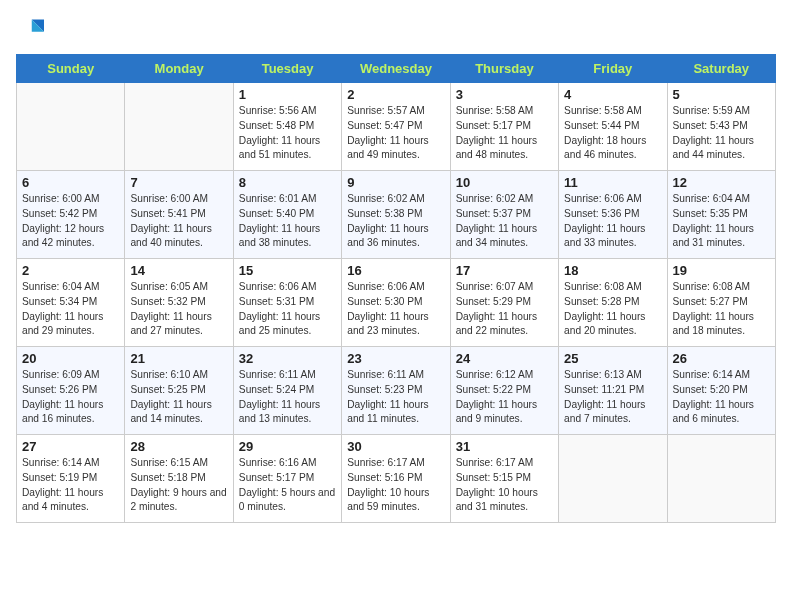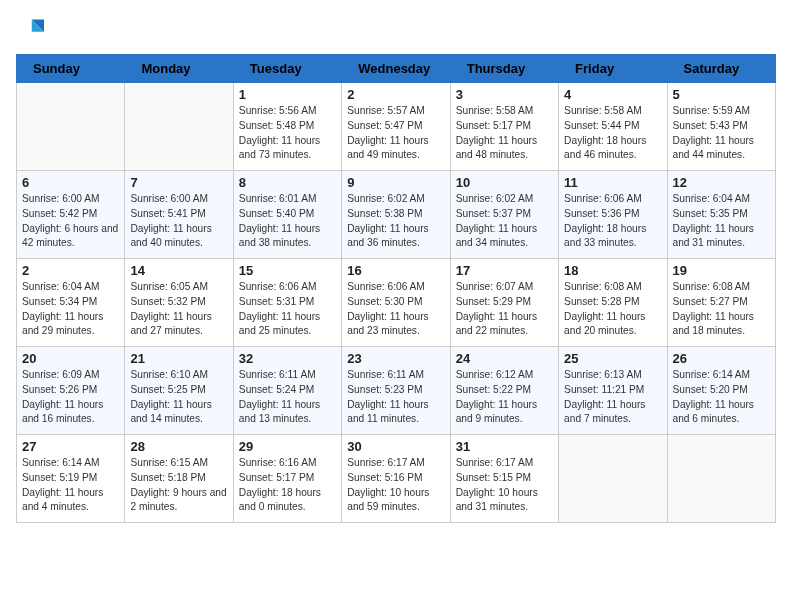--- a/index.html
+++ b/index.html
@@ -45,23 +45,23 @@
       font-size: 15px;
       color: #444;
     }
     table {
       width: 100%;
       border-collapse: collapse;
       table-layout: fixed;
     }
     th {
       background-color: #2a75c7;
-      color: #000000;
-      text-align: left;
-      padding: 6px 16px;
+      color: #bef264;
+      text-align: center;
+      padding: 6px 6px;
       font-size: 13px;
       font-weight: 600;
       border: 1px solid #2a75c7;
     }
     td {
       border: 1px solid #ccc;
       vertical-align: top;
       padding: 4px 5px;
       font-size: 10.5px;
       color: #222;
@@ -119,21 +119,21 @@
       </tr>
   </thead>
   <tbody id="calendar-body">
   <tr>
         <td class="empty-cell"></td>
         <td class="empty-cell"></td>
         <td>
           <div class="day-number">1</div>
           <div class="cell-content">Sunrise: 5:56 AM</div>
           <div class="cell-content">Sunset: 5:48 PM</div>
-          <div class="cell-content">Daylight: 11 hours and 73 minutes.</div>
+          <div class="cell-content">Daylight: 11 hours and 51 minutes.</div>
         </td>
         <td>
           <div class="day-number">2</div>
           <div class="cell-content">Sunrise: 5:57 AM</div>
           <div class="cell-content">Sunset: 5:47 PM</div>
           <div class="cell-content">Daylight: 11 hours and 49 minutes.</div>
         </td>
         <td>
           <div class="day-number">3</div>
           <div class="cell-content">Sunrise: 5:58 AM</div>
@@ -151,21 +151,21 @@
           <div class="cell-content">Sunrise: 5:59 AM</div>
           <div class="cell-content">Sunset: 5:43 PM</div>
           <div class="cell-content">Daylight: 11 hours and 44 minutes.</div>
         </td>
       </tr>
       <tr>
         <td>
           <div class="day-number">6</div>
           <div class="cell-content">Sunrise: 6:00 AM</div>
           <div class="cell-content">Sunset: 5:42 PM</div>
-          <div class="cell-content">Daylight: 6 hours and 42 minutes.</div>
+          <div class="cell-content">Daylight: 12 hours and 42 minutes.</div>
         </td>
         <td>
           <div class="day-number">7</div>
           <div class="cell-content">Sunrise: 6:00 AM</div>
           <div class="cell-content">Sunset: 5:41 PM</div>
           <div class="cell-content">Daylight: 11 hours and 40 minutes.</div>
         </td>
         <td>
           <div class="day-number">8</div>
           <div class="cell-content">Sunrise: 6:01 AM</div>
@@ -181,21 +181,21 @@
         <td>
           <div class="day-number">10</div>
           <div class="cell-content">Sunrise: 6:02 AM</div>
           <div class="cell-content">Sunset: 5:37 PM</div>
           <div class="cell-content">Daylight: 11 hours and 34 minutes.</div>
         </td>
         <td>
           <div class="day-number">11</div>
           <div class="cell-content">Sunrise: 6:06 AM</div>
           <div class="cell-content">Sunset: 5:36 PM</div>
-          <div class="cell-content">Daylight: 18 hours and 33 minutes.</div>
+          <div class="cell-content">Daylight: 11 hours and 33 minutes.</div>
         </td>
         <td>
           <div class="day-number">12</div>
           <div class="cell-content">Sunrise: 6:04 AM</div>
           <div class="cell-content">Sunset: 5:35 PM</div>
           <div class="cell-content">Daylight: 11 hours and 31 minutes.</div>
         </td>
       </tr>
       <tr>
         <td>
@@ -295,21 +295,21 @@
         <td>
           <div class="day-number">28</div>
           <div class="cell-content">Sunrise: 6:15 AM</div>
           <div class="cell-content">Sunset: 5:18 PM</div>
           <div class="cell-content">Daylight: 9 hours and 2 minutes.</div>
         </td>
         <td>
           <div class="day-number">29</div>
           <div class="cell-content">Sunrise: 6:16 AM</div>
           <div class="cell-content">Sunset: 5:17 PM</div>
-          <div class="cell-content">Daylight: 18 hours and 0 minutes.</div>
+          <div class="cell-content">Daylight: 5 hours and 0 minutes.</div>
         </td>
         <td>
           <div class="day-number">30</div>
           <div class="cell-content">Sunrise: 6:17 AM</div>
           <div class="cell-content">Sunset: 5:16 PM</div>
           <div class="cell-content">Daylight: 10 hours and 59 minutes.</div>
         </td>
         <td>
           <div class="day-number">31</div>
           <div class="cell-content">Sunrise: 6:17 AM</div>

